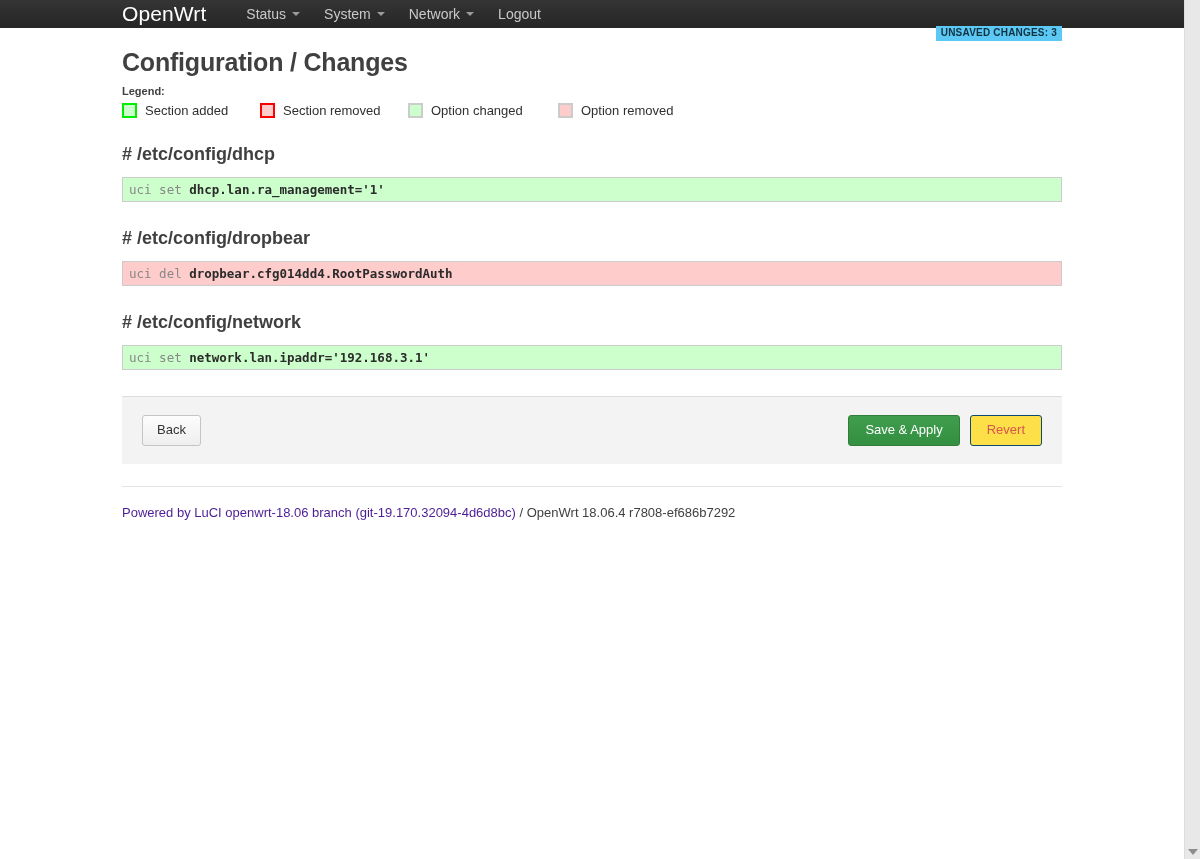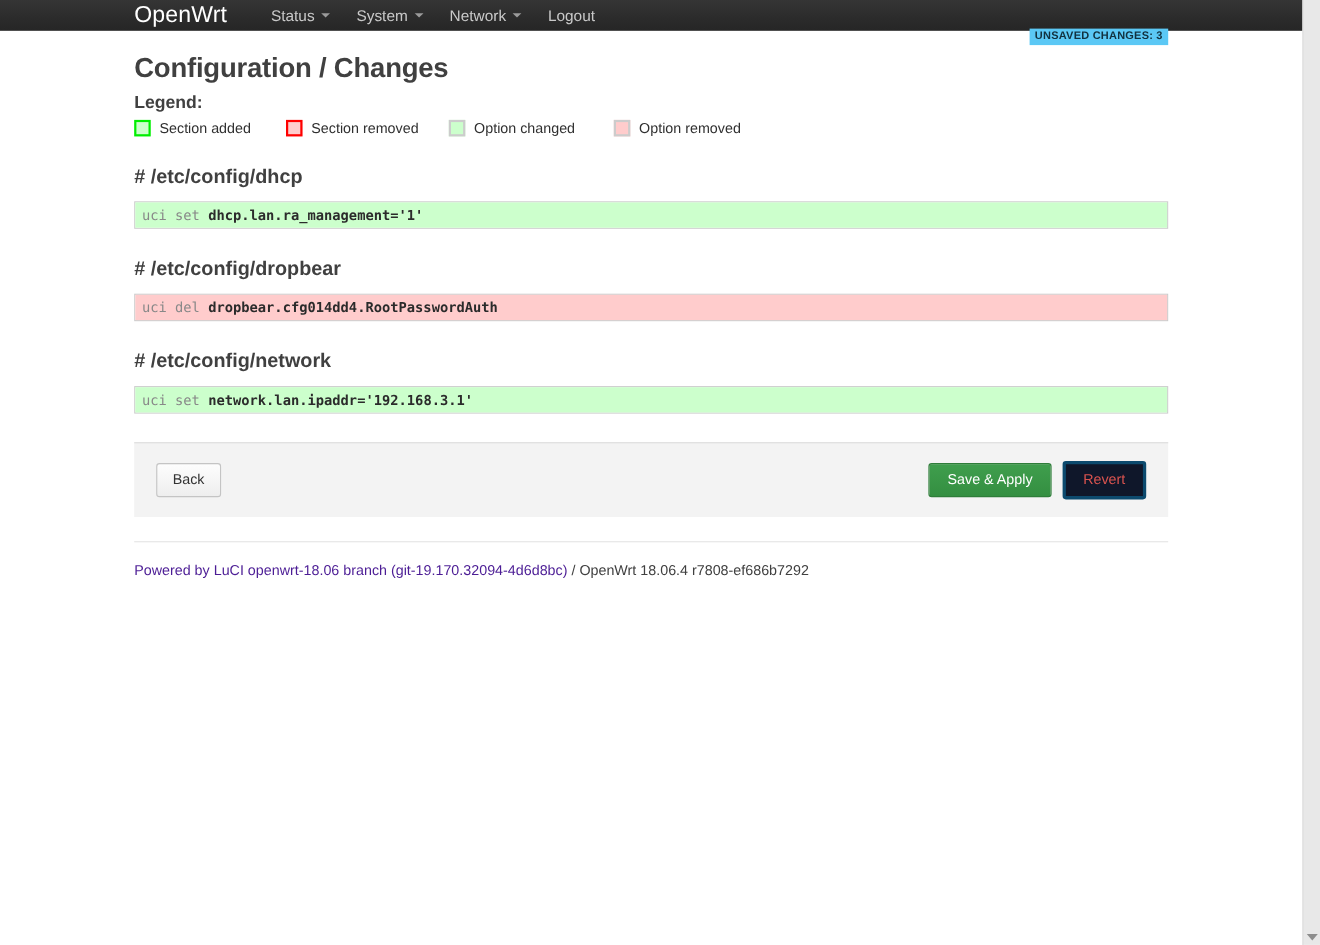--- a/index.html
+++ b/index.html
@@ -85,21 +85,21 @@
   h2#page-title {
     font-size: 25px;
     font-weight: bold;
     color: #404040;
     margin: 20px 0 8px 0;
     letter-spacing: -0.2px;
   }
 
   
   .legend-title {
-    font-size: 16px;
+    font-size: 11px;
     font-weight: bold;
     color: #404040;
     margin-bottom: 6px;
   }
   #legend {
     display: flex;
     align-items: center;
     margin-bottom: 26px;
   }
   .legend-entry {
@@ -174,22 +174,22 @@
     color: #333333;
   }
   #btn-save-apply {
     background: linear-gradient(to bottom, #3f9e4d, #348f41);
     border: 1px solid #2e7d39;
     color: #ffffff;
     margin-right: 10px;
     padding: 7px 16px;
   }
   #btn-revert {
-    background: #0f172a;
-    border: 3px solid #0c4a6e;
+    background: #fde047;
+    border: 1px solid #0c4a6e;
     color: #d9534f;
     padding: 7px 16px;
   }
 
   
   #footer {
     width: 940px;
     margin: 22px 0 0 0;
     padding-top: 18px;
     border-top: 1px solid #e4e4e4;

